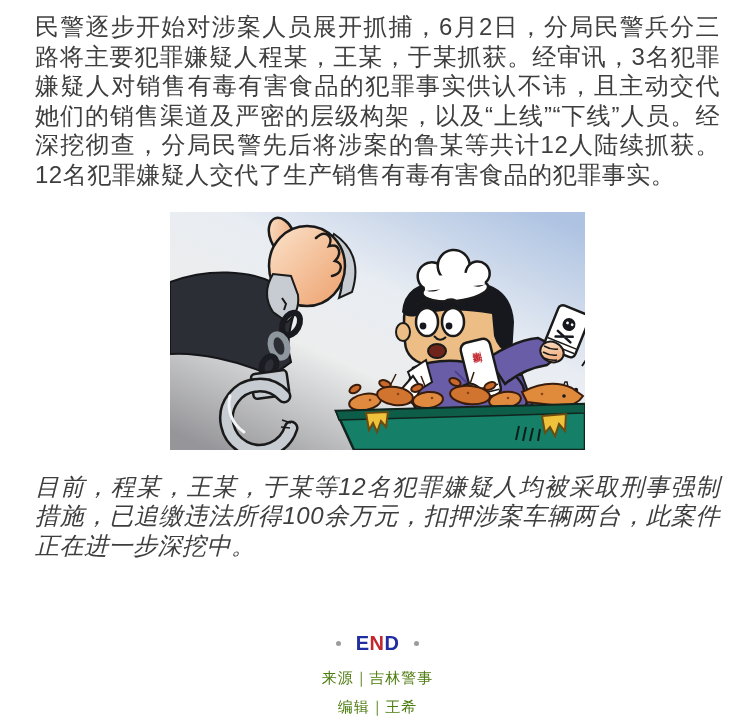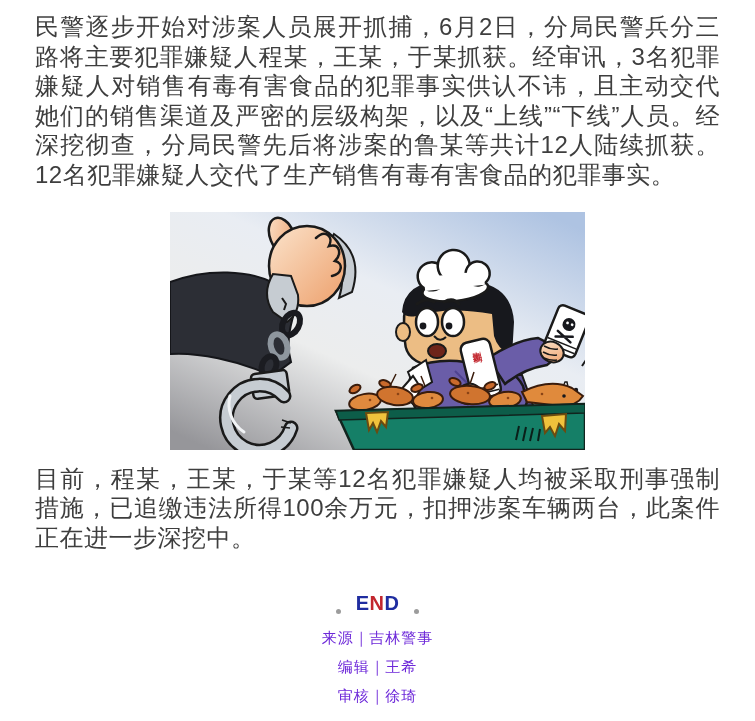--- a/index.html
+++ b/index.html
@@ -19,36 +19,37 @@
   .body-text {
     margin: 0;
     font-size: 24px;
     line-height: 29.6px;
     letter-spacing: 0.5px;
     color: #3e3e3e;
     text-align: justify;
     font-weight: 400;
   }
   .para-2 {
-    margin-top: 14px;
+    margin-top: 22px;
+    font-style: italic;
   }
   .figure-wrap {
     margin: 22px auto 0 auto;
     width: 415px;
     height: 238px;
     padding: 0;
   }
   .figure-wrap svg {
     display: block;
   }
   .end-row {
-    margin-top: 40px;
+    margin-top: 72px;
     height: 22px;
     display: flex;
-    align-items: flex-end;
+    align-items: center;
     justify-content: center;
     gap: 15px;
   }
   .end-dot {
     width: 5px;
     height: 5px;
     border-radius: 50%;
     display: inline-block;
   }
   .end-word {
@@ -58,21 +59,21 @@
     line-height: 22px;
   }
   .credits {
     margin-top: 9px;
     text-align: center;
   }
   .credit-line {
     font-size: 15px;
     line-height: 29px;
     letter-spacing: 1px;
-    color: #6d28d9;
+    color: #4d7c0f;
   }
 </style>
 </head>
 <body>
 
 <main class="article">
 
   <p class="body-text">民警逐步开始对涉案人员展开抓捕，6月2日，分局民警兵分三路将主要犯罪嫌疑人程某，王某，于某抓获。经审讯，3名犯罪嫌疑人对销售有毒有害食品的犯罪事实供认不讳，且主动交代她们的销售渠道及严密的层级构架，以及“上线”“下线”人员。经深挖彻查，分局民警先后将涉案的鲁某等共计12人陆续抓获。12名犯罪嫌疑人交代了生产销售有毒有害食品的犯罪事实。</p>
 
   <figure class="figure-wrap">

